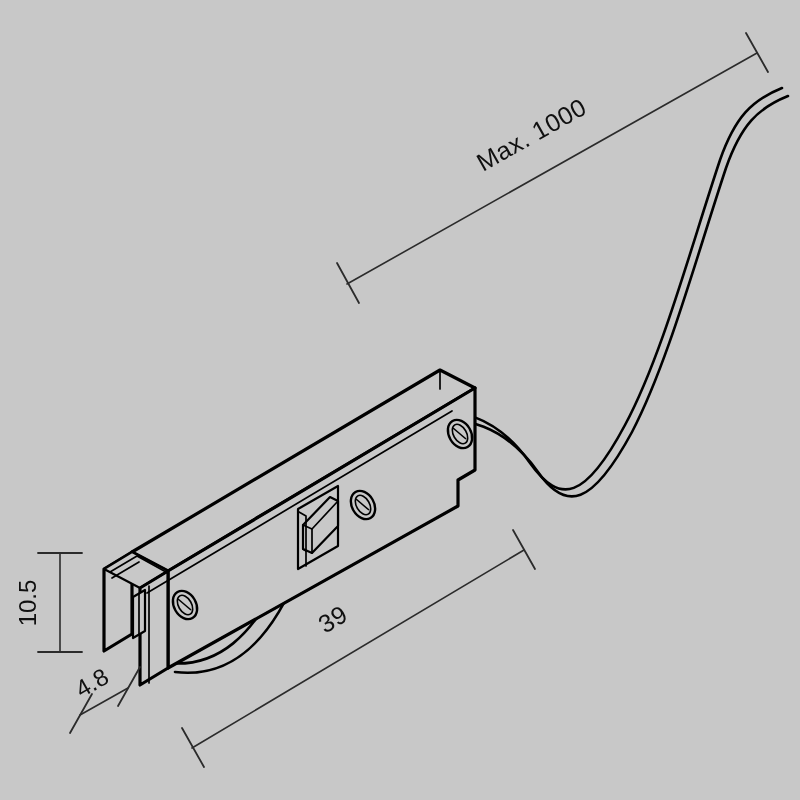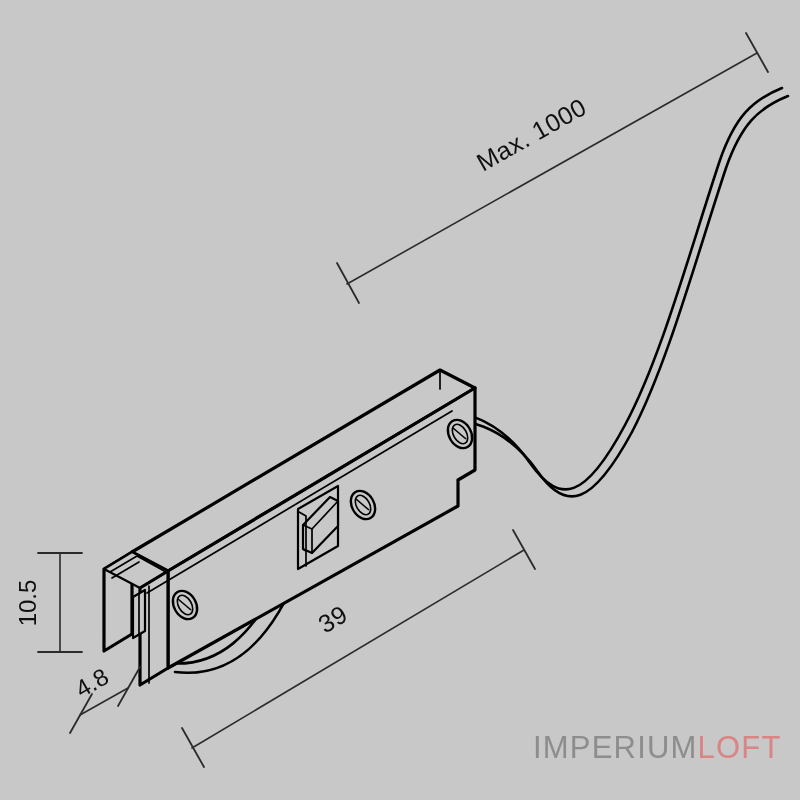--- a/index.html
+++ b/index.html
@@ -238,17 +238,14 @@
 
     <g>
       <line class="dim-line" x1="80" y1="715" x2="128" y2="688"></line>
       <line class="dim-tick" x1="70" y1="733" x2="92" y2="694"></line>
       <line class="dim-tick" x1="118" y1="706" x2="140" y2="667"></line>
       <text class="dim-text-sm" x="96" y="690" text-anchor="middle" transform="rotate(-30 96 690)">4.8</text>
     </g>
 
   </svg>
 
-  <div class="logo-wrap">
-    <span class="logo-imperium">IMPERIUM</span><span class="logo-loft">LOFT</span>
-  </div>
 
 </div>
 
 </body></html>

